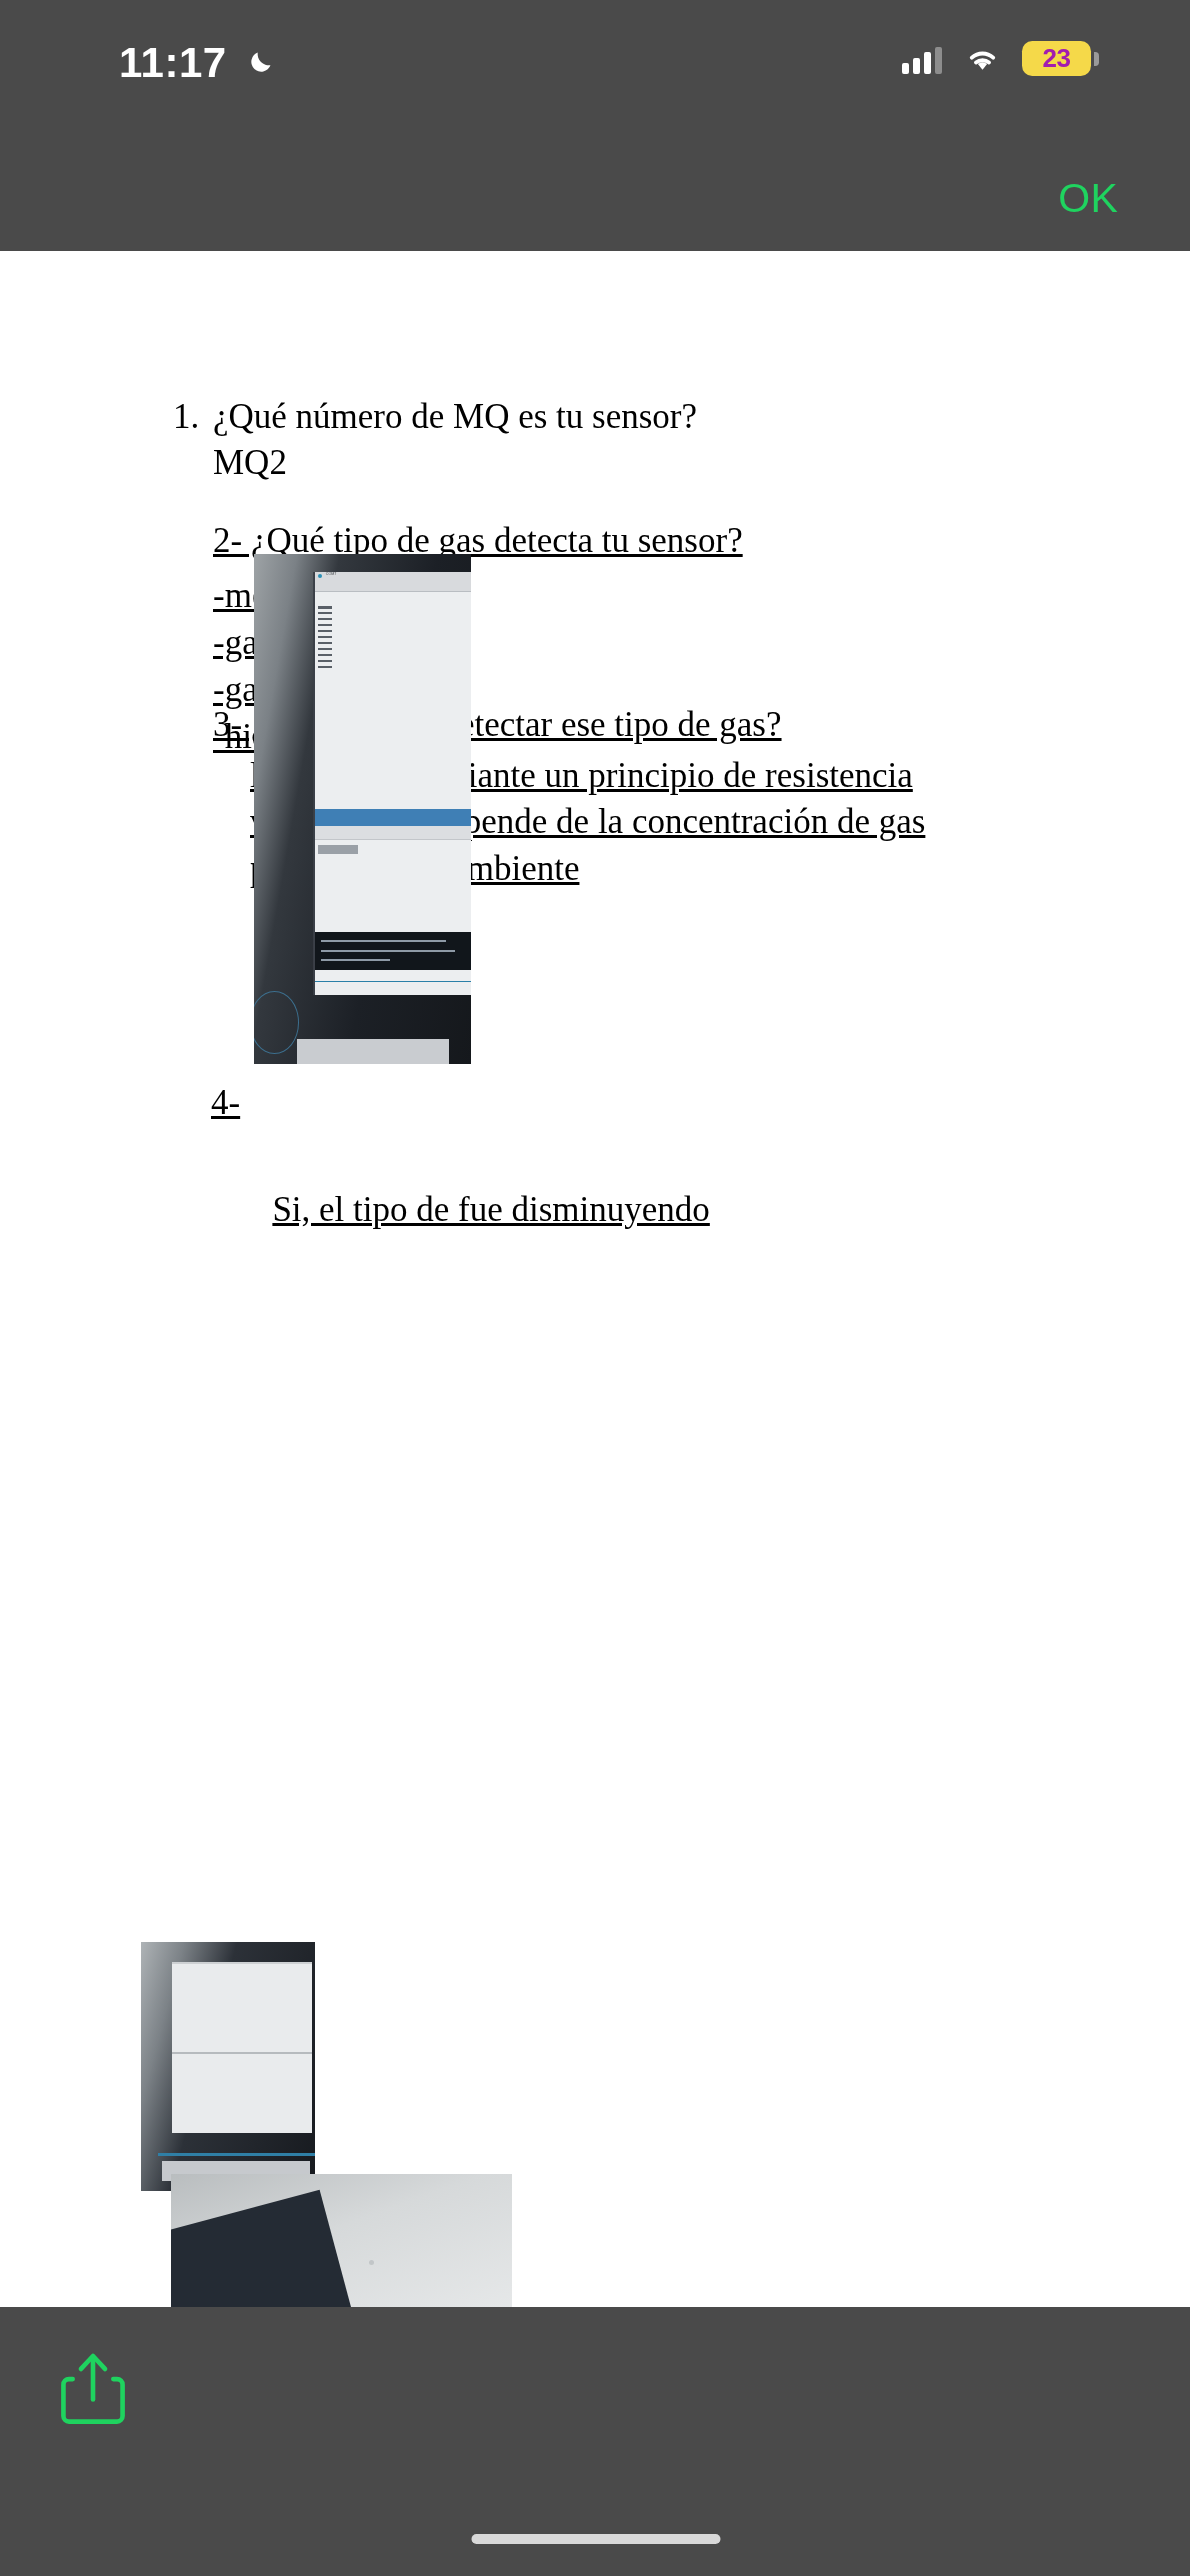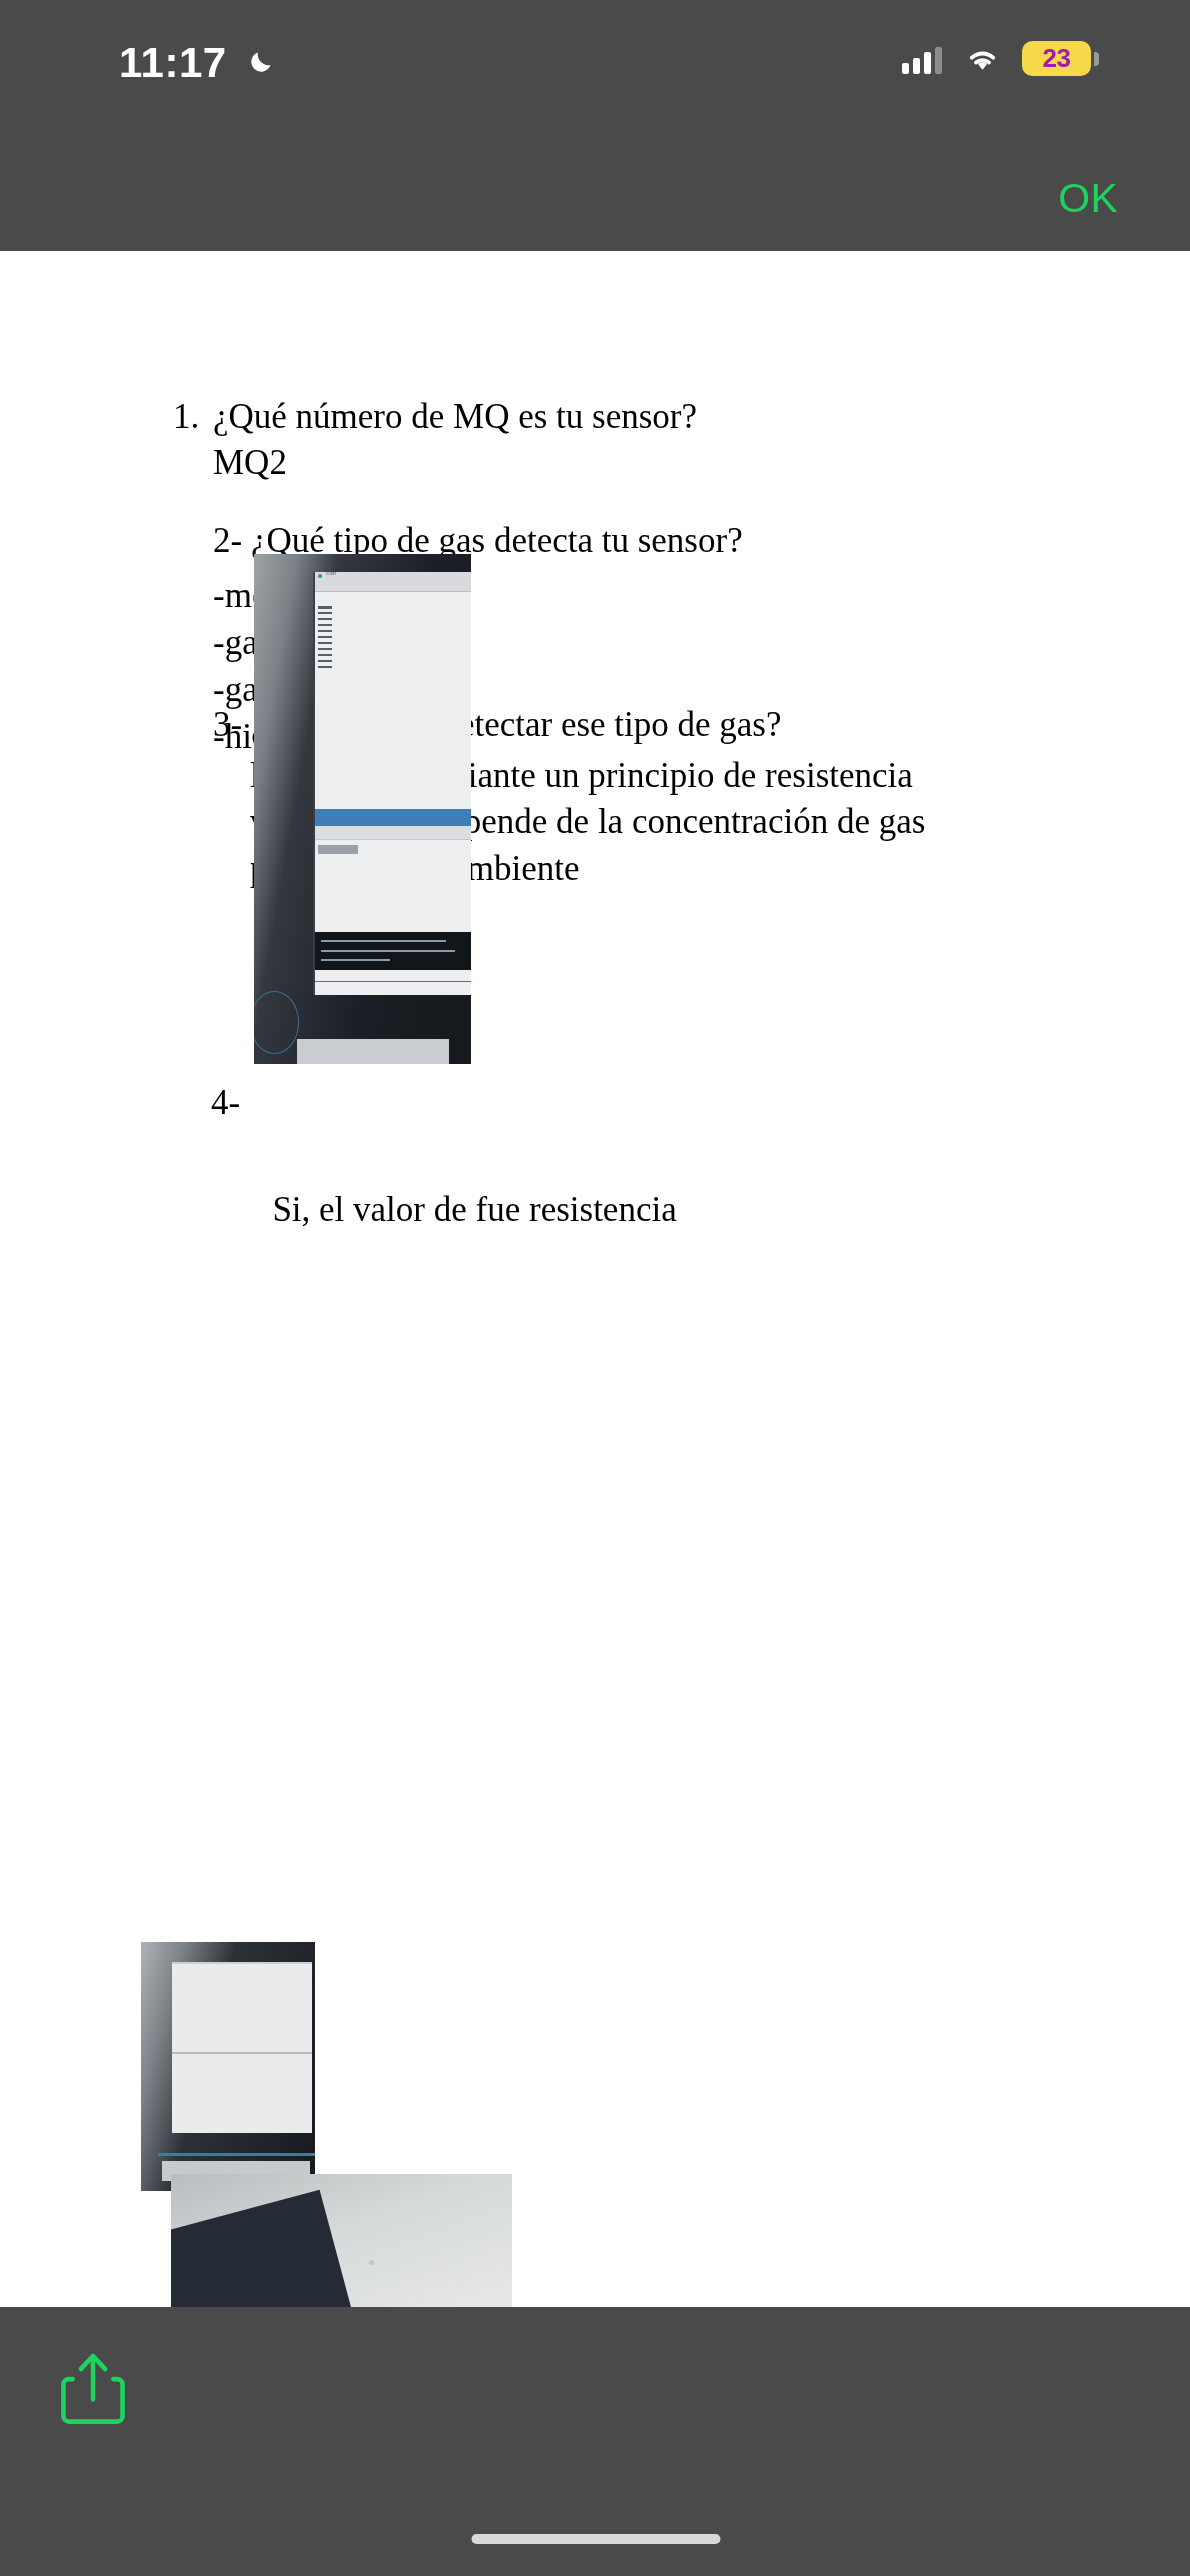--- a/index.html
+++ b/index.html
@@ -149,20 +149,21 @@
   .doc-body {
     position: absolute;
     left: 0; top: 0;
     width: 1191px;
   }
   .doc-text {
     font-family: "Liberation Serif", serif;
     font-size: 35px;
     color: #000000;
     line-height: 1.34;
+    text-decoration: underline;
   }
 
   .q1 {
     position: absolute;
     left: 174px;
     top: 144px;
     width: 835px;
   }
   .q1 .num {
     position: absolute;
@@ -538,21 +539,21 @@
         </div>
         <div class="p1-baseline"></div>
       </div>
       <div class="p1-deskarc"></div>
       <div class="p1-paper"></div>
     </div>
 
     <div class="label-4 doc-text">4-</div>
 
     <div class="q5 doc-text">
-      <div class="aline">Si, el valor de fue resistencia</div>
+      <div class="aline">Si, el tipo de fue disminuyendo</div>
     </div>
 
     <div class="photo photo-2">
       <div class="p2-bg"></div>
       <div class="p2-screen">
         <div class="p2-split"></div>
       </div>
       <div class="p2-blue"></div>
       <div class="p2-base"></div>
     </div>

